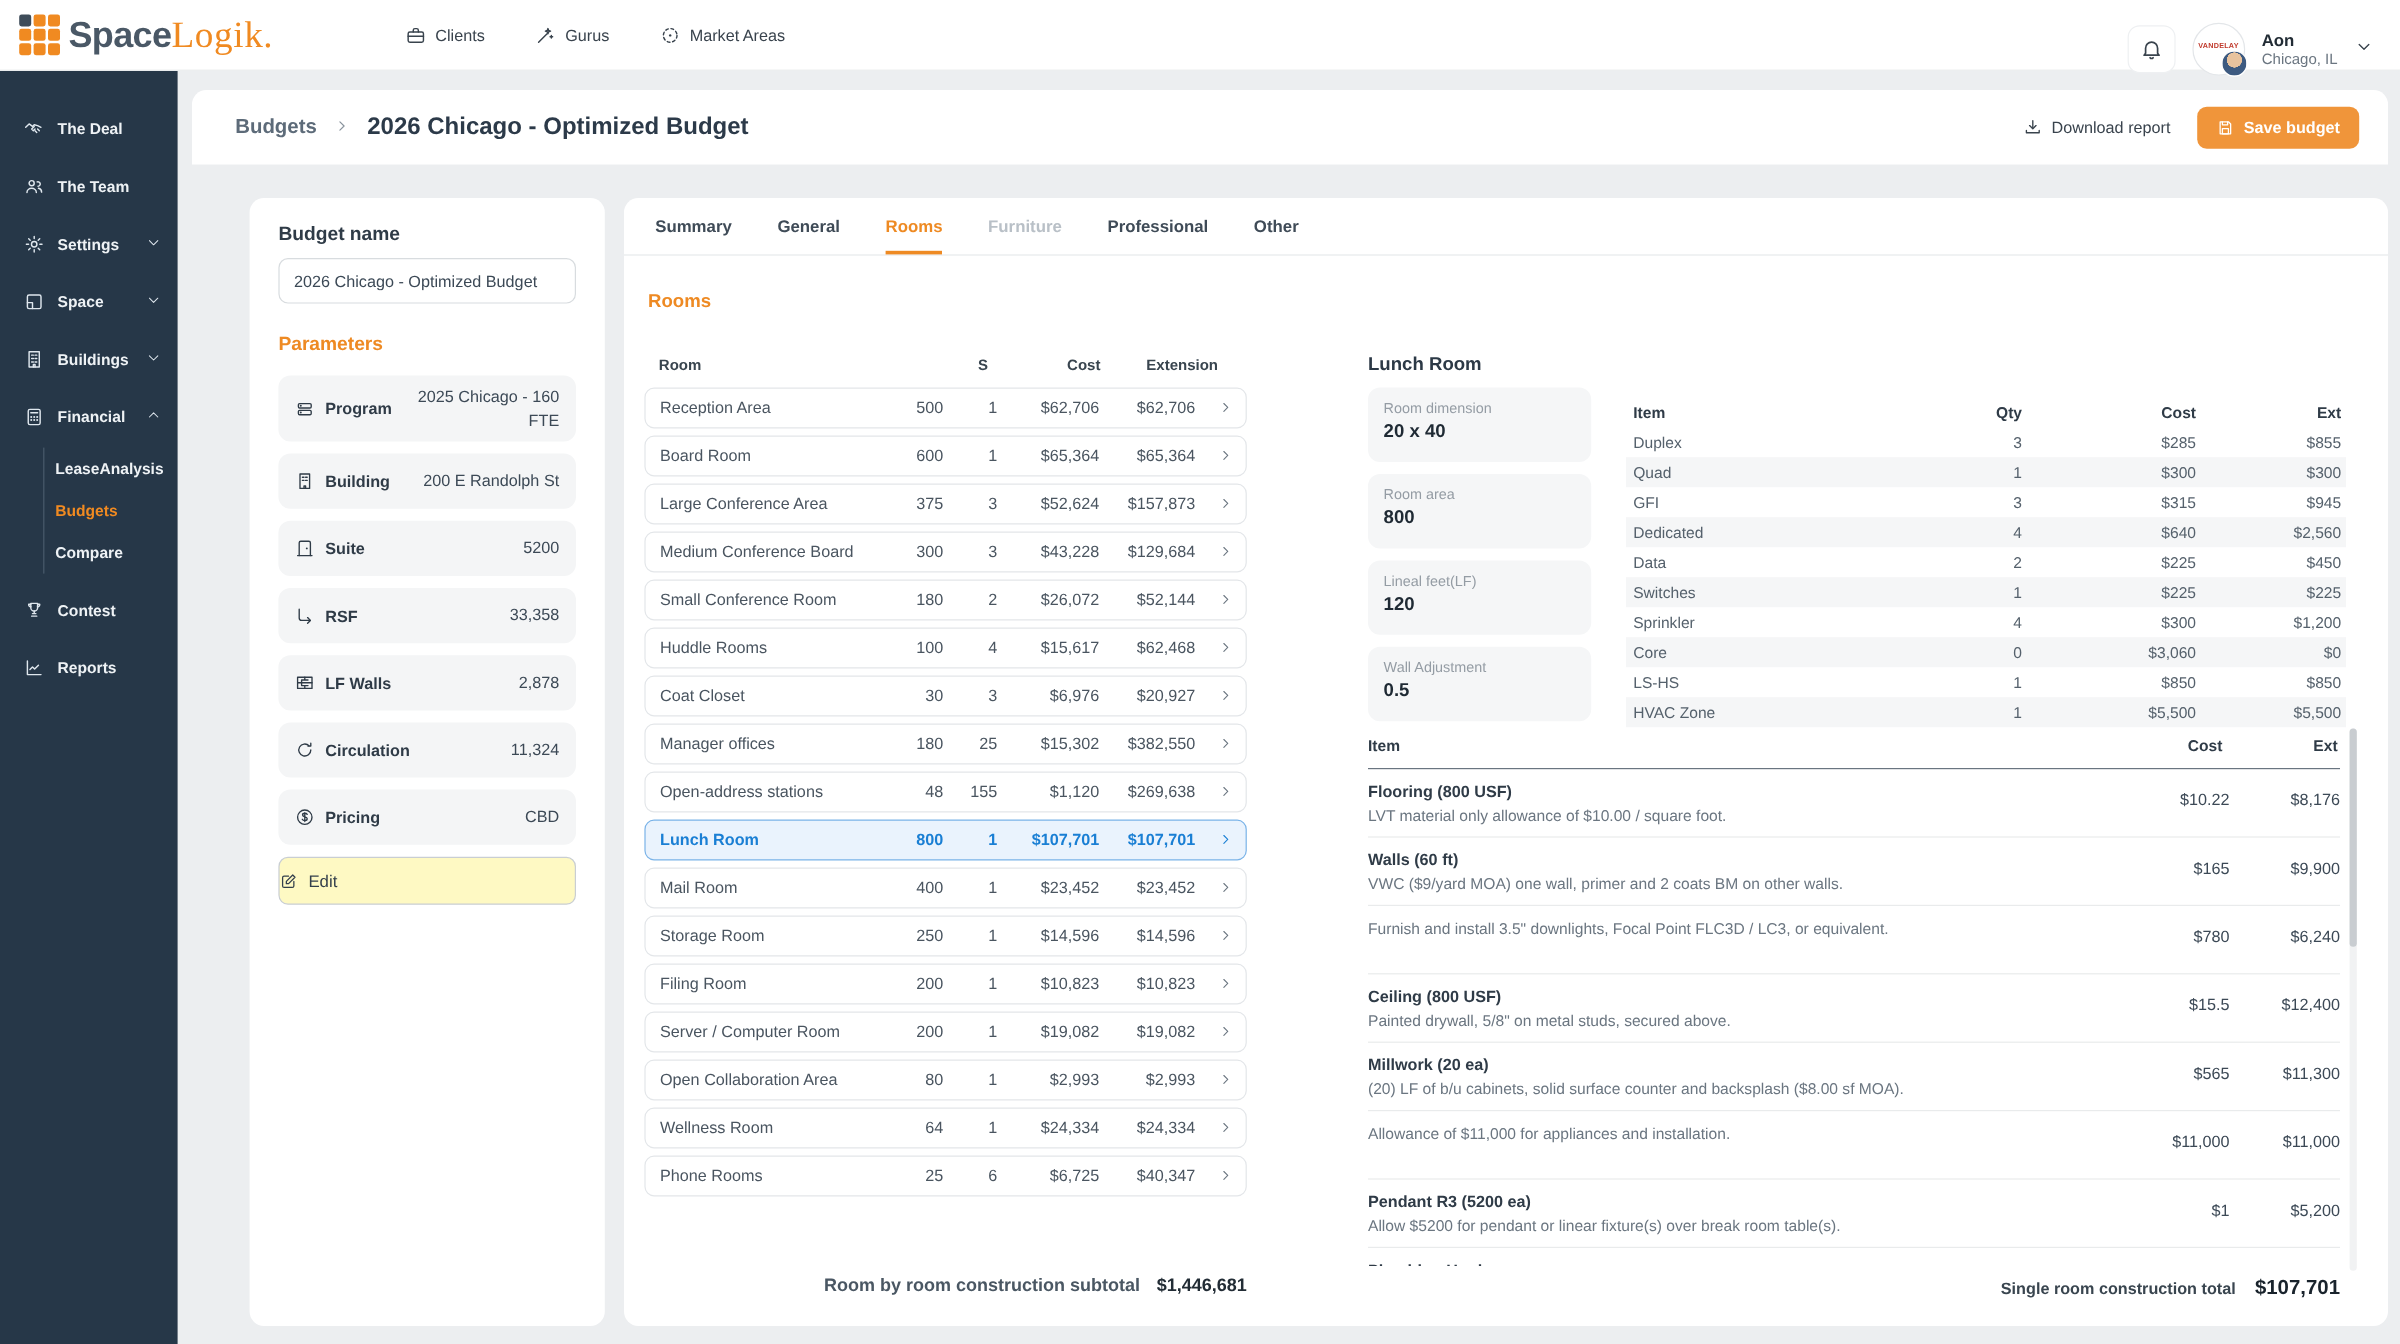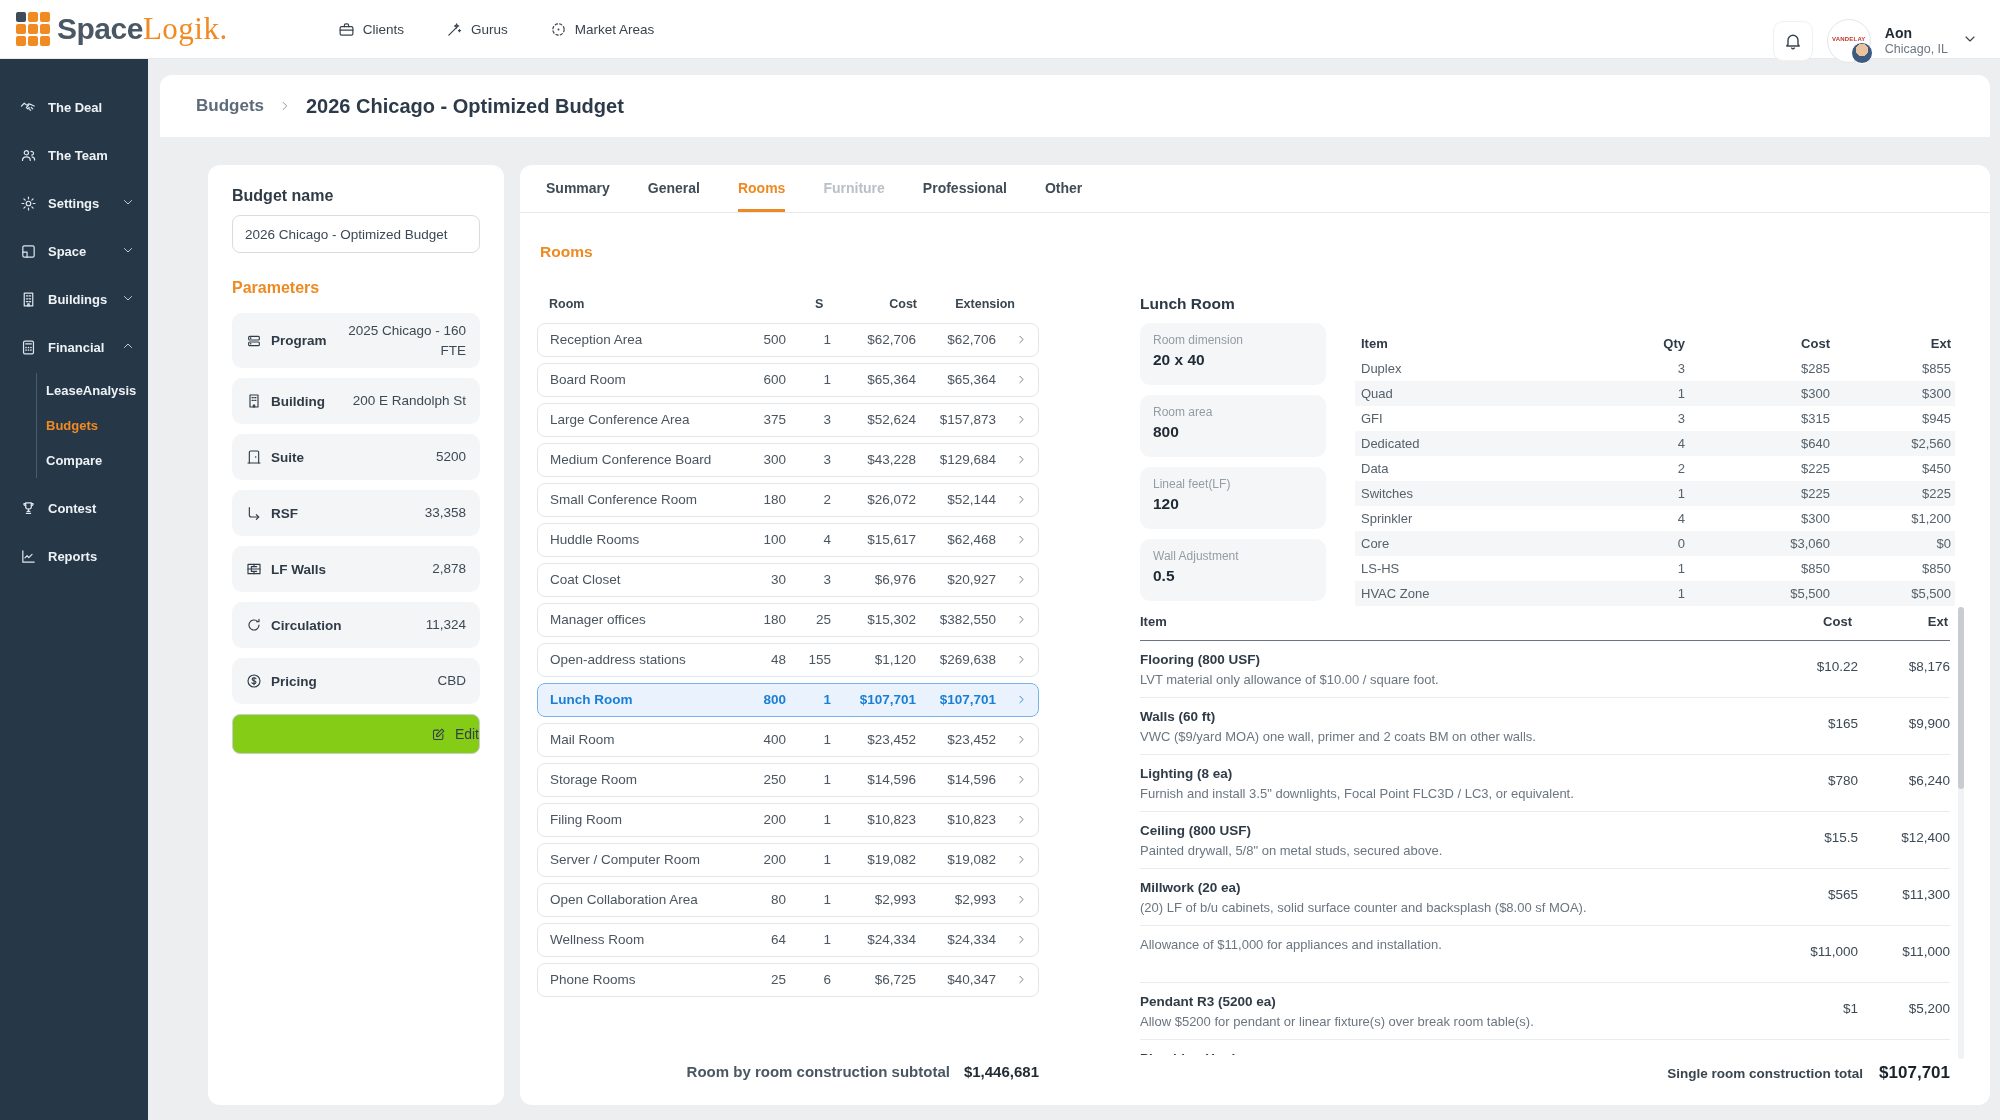--- a/index.html
+++ b/index.html
@@ -65,22 +65,22 @@
                border-radius:12px; padding:22px 24px; }
   .fld-label { font-size:16px; font-weight:700; color:#2f3b47; margin-bottom:10px; }
   .name-input { width:100%; height:38px; border:1px solid #d8dcdf; border-radius:8px; padding:0 12px;
                 font-size:13.5px; color:#3c4956; font-family:inherit; background:#fff; }
   .params-title { font-size:16px; font-weight:700; color:#ee8a23; margin:26px 0 16px; }
   .param-row { display:flex; align-items:center; background:#f4f5f6; border-radius:10px; min-height:46px;
                padding:8px 14px; margin-bottom:10px; }
   .param-left { display:flex; align-items:center; gap:9px; font-size:13.5px; font-weight:700; color:#2f3b47; }
   .param-left svg { width:16px; height:16px; stroke:#2f3b47; flex-shrink:0; }
   .param-val { margin-left:auto; font-size:13.5px; color:#3c4956; text-align:right; max-width:140px; line-height:1.45; }
-  .edit-btn { width:100%; height:40px; margin-top:10px; background:#84cc16; border:1px solid #c9ced3; border-radius:8px;
-              display:flex; align-items:center; justify-content:flex-end; gap:9px; font-size:14px; color:#333f4b; cursor:pointer; }
+  .edit-btn { width:100%; height:40px; margin-top:10px; background:#fef9c3; border:1px solid #c9ced3; border-radius:8px;
+              display:flex; align-items:center; justify-content:flex-start; gap:9px; font-size:14px; color:#333f4b; cursor:pointer; }
   .edit-btn svg { width:15px; height:15px; stroke:#333f4b; }
 
   
   .main-card { position:absolute; left:520px; top:165px; width:1470px; height:940px; background:#fff;
                border-radius:12px; }
   .tabs { position:absolute; top:0; left:0; right:0; height:48px; display:flex; gap:38px; padding:0 26px;
           border-bottom:1px solid #e7e9eb; }
   .tab { font-size:14px; font-weight:600; color:#3f4b57; line-height:46px; border-bottom:3px solid transparent; cursor:pointer; }
   .tab.active { color:#ee8a23; border-bottom-color:#ee8a23; }
   .tab.disabled { color:#b9c0c7; }
@@ -296,20 +296,38 @@
       <span>Reports</span>
     </div>
   </div>
 
   <div class="crumb-bar">
     <span class="crumb">Budgets</span>
     <span class="crumb-sep"><svg viewBox="0 0 24 24">
           <path d="m9 6 6 6-6 6"></path>
         </svg></span>
     <span class="page-title">2026 Chicago - Optimized Budget</span>
+    <div class="crumb-actions">
+      <span class="dl-link">
+        <svg viewBox="0 0 24 24">
+            <path d="M12 4v9"></path>
+            <path d="m8 10 4 4 4-4"></path>
+            <path d="M4 16v3h16v-3"></path>
+          </svg>
+        <span>Download report</span>
+      </span>
+      <button class="save-btn">
+        <svg viewBox="0 0 24 24">
+            <path d="M5 4h11l3 3v13H5Z"></path>
+            <path d="M8 4v4h7V4"></path>
+            <rect x="8" y="13" width="8" height="7"></rect>
+          </svg>
+        <span>Save budget</span>
+      </button>
+    </div>
   </div>
 
   <div class="left-card">
     <div class="fld-label">Budget name</div>
     <input class="name-input" type="text" value="2026 Chicago - Optimized Budget" style="">
     <div class="params-title">Parameters</div>
 
     <div class="param-row">
       <span class="param-left">
           <svg viewBox="0 0 24 24">
@@ -728,21 +746,20 @@
           </div>
 
           <div class="detail-row">
             <div class="d-title">Walls (60 ft)</div>
             <div class="d-desc">VWC ($9/yard MOA) one wall, primer and 2 coats BM on other walls.</div>
             <span class="d-cost">$165</span>
             <span class="d-ext">$9,900</span>
           </div>
 
           <div class="detail-row">
-            <div class="d-title">Lighting (8 ea)</div>
             <div class="d-desc">Furnish and install 3.5" downlights, Focal Point FLC3D / LC3, or equivalent.</div>
             <span class="d-cost">$780</span>
             <span class="d-ext">$6,240</span>
           </div>
 
           <div class="detail-row">
             <div class="d-title">Ceiling (800 USF)</div>
             <div class="d-desc">Painted drywall, 5/8" on metal studs, secured above.</div>
             <span class="d-cost">$15.5</span>
             <span class="d-ext">$12,400</span>

